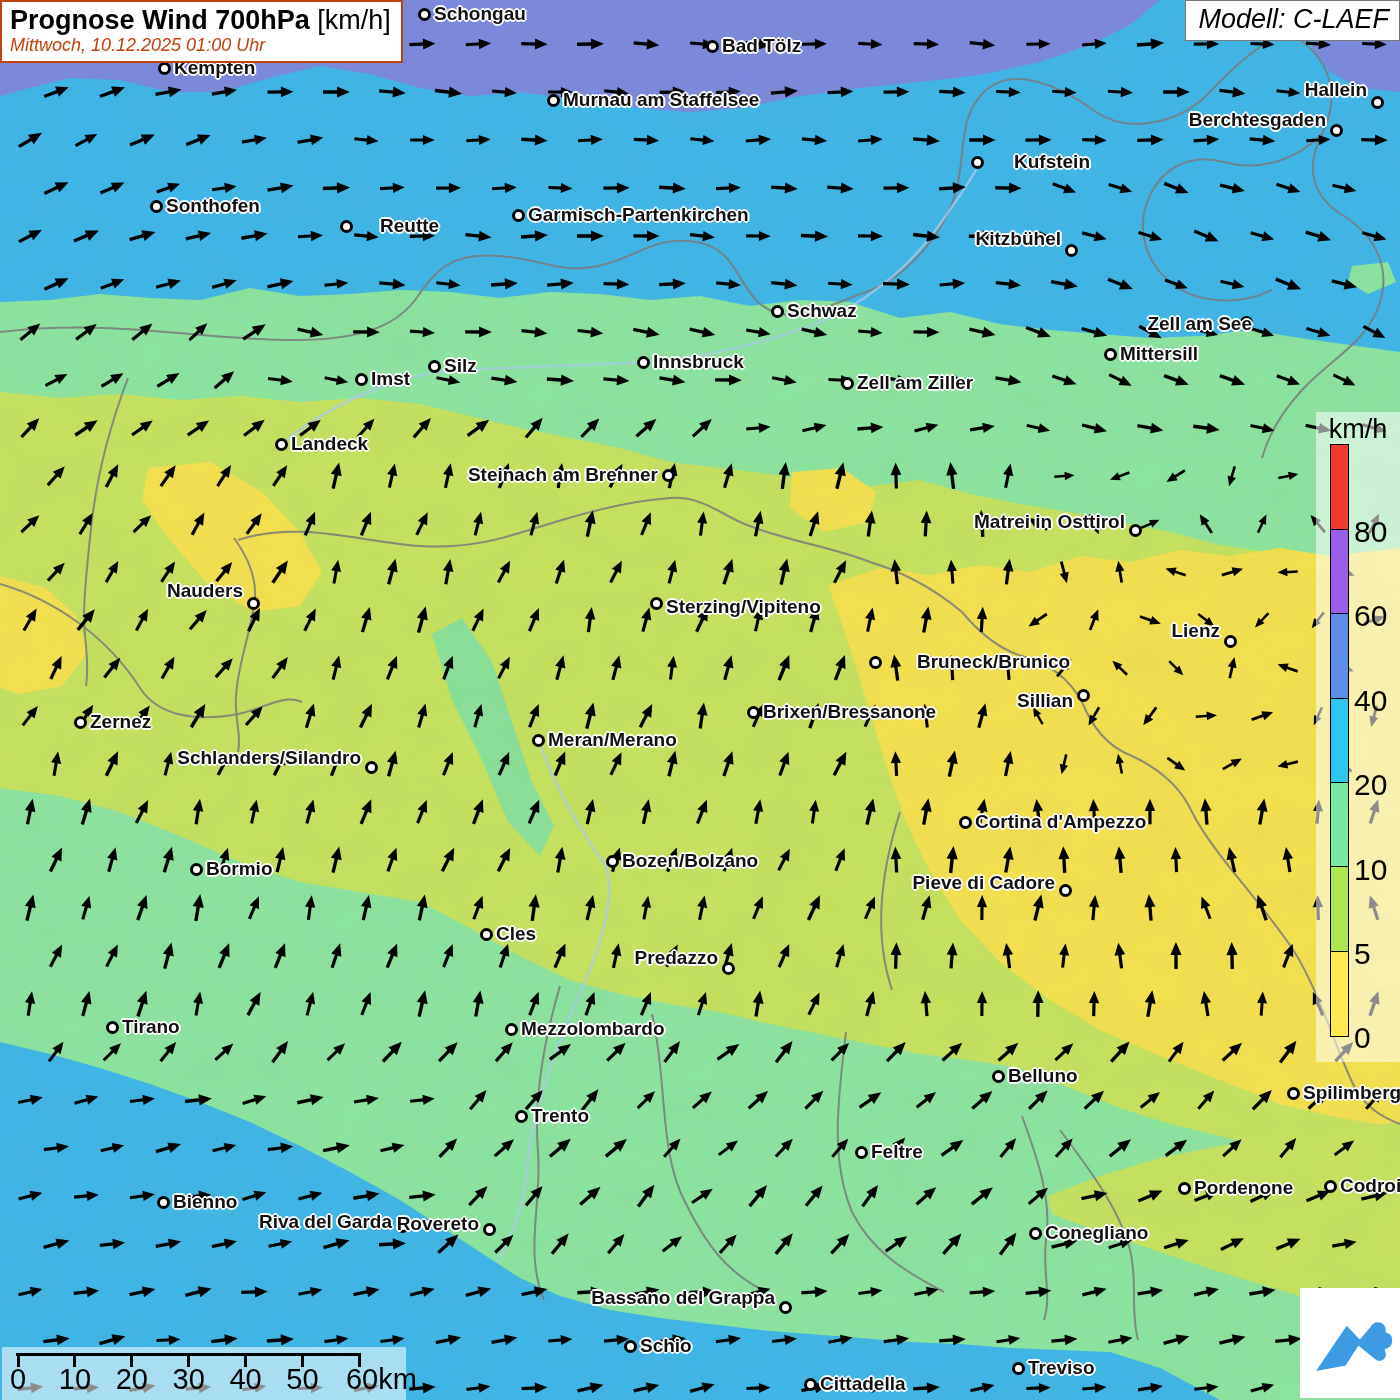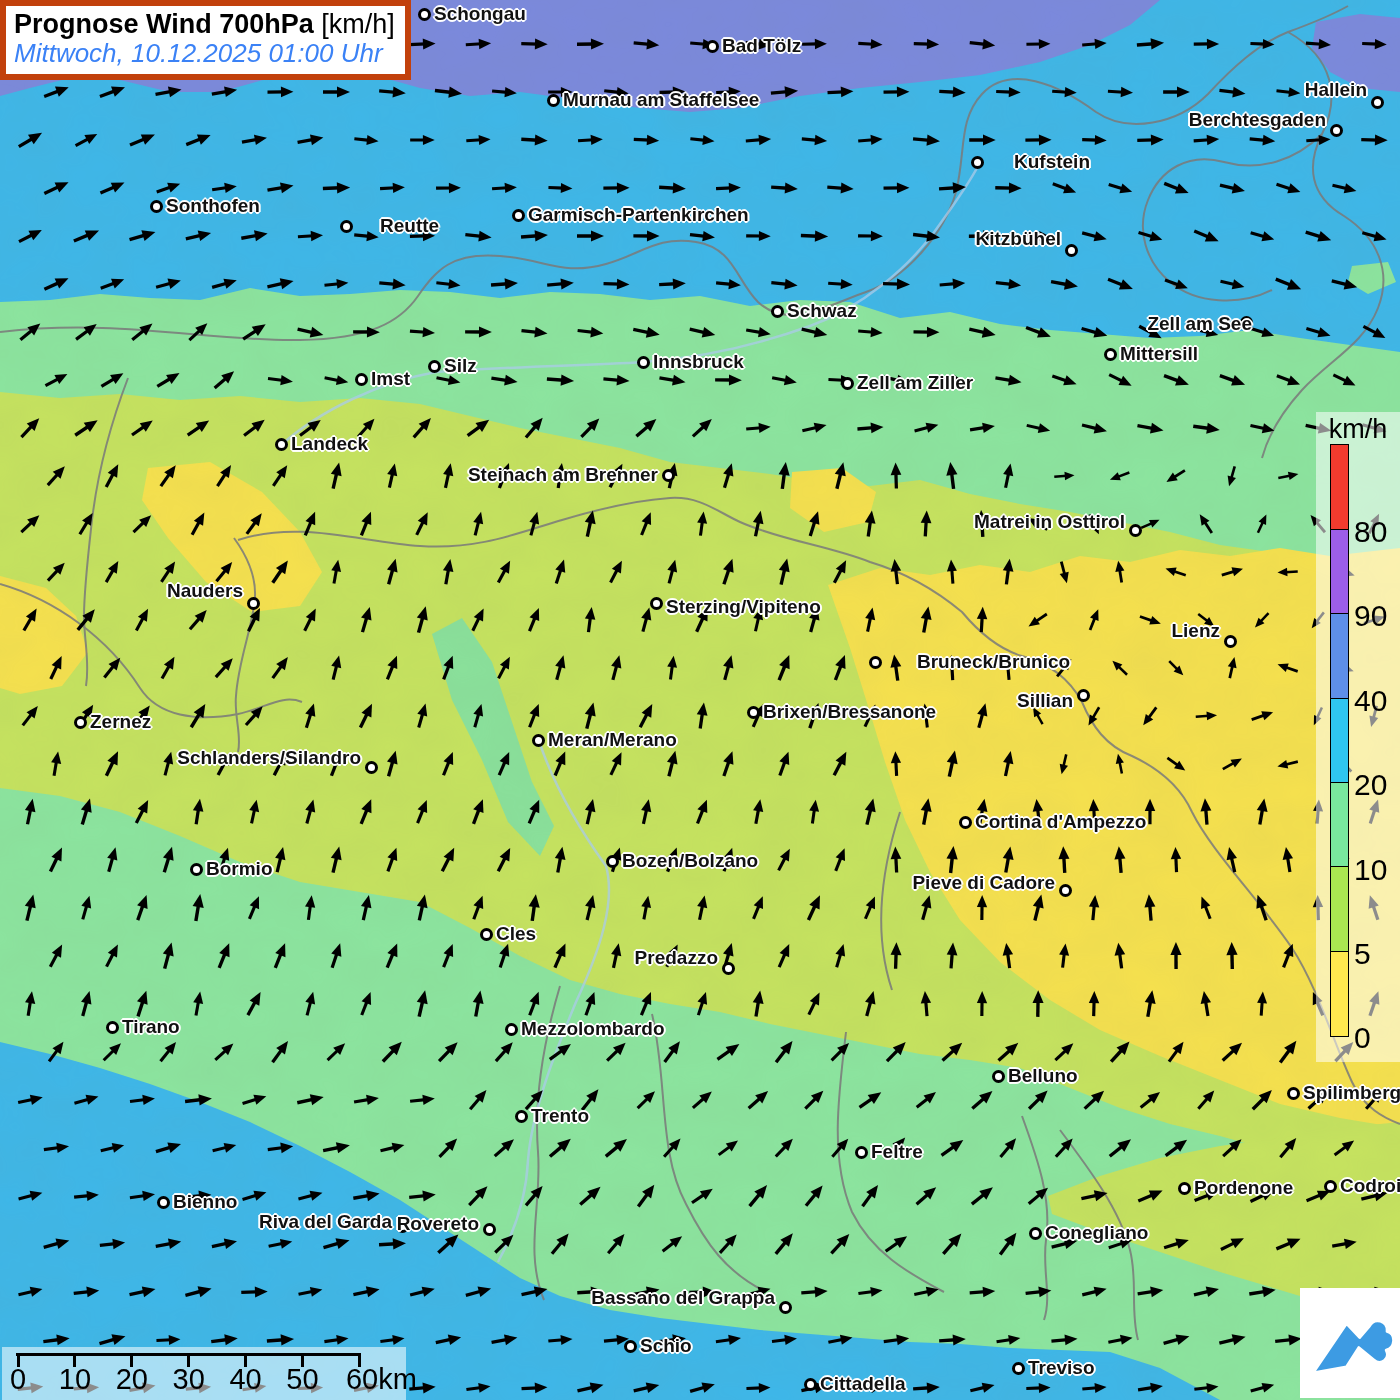--- a/index.html
+++ b/index.html
@@ -9,25 +9,25 @@
   
   .city-dot{position:absolute;width:13px;height:13px;border-radius:50%;
     background:#fff;border:3px solid #000;box-sizing:border-box;}
   .city-label{position:absolute;font-size:19px;font-weight:bold;color:#111;
     white-space:nowrap;transform:translateY(-50%);
     text-shadow:-2px 0 0 rgba(255,255,255,.95),2px 0 0 rgba(255,255,255,.95),
       0 -2px 0 rgba(255,255,255,.95),0 2px 0 rgba(255,255,255,.95),
       -1px -1px 0 rgba(255,255,255,.9),1px 1px 0 rgba(255,255,255,.9),
       -1px 1px 0 rgba(255,255,255,.9),1px -1px 0 rgba(255,255,255,.9);}
   
-  #title-box{position:absolute;left:0;top:0;background:#fff;border:6px solid #c2410c;
+  #title-box{position:absolute;left:0;top:0;background:#fff;border:2px solid #c2410c;
     padding:3px 10px 6px 8px;line-height:1.12;}
   #title-line1{font-size:27px;color:#000;}
   #title-line1 .t-bold{font-weight:bold;}
-  #title-line2{font-size:26px;font-style:italic;color:#3b82f6;}
+  #title-line2{font-size:18px;font-style:italic;color:#c2410c;}
   #model-box{position:absolute;right:0;top:0;background:#fff;border:1px solid #777;
     padding:3px 10px 5px 12px;font-size:27px;font-style:italic;color:#000;}
   
   #legend{position:absolute;left:1316px;top:412px;width:84px;height:650px;
     background:rgba(255,255,255,.55);}
   #legend-title{position:absolute;top:2px;left:0;width:100%;text-align:center;
     font-size:27px;color:#000;}
   #legend-bar{position:absolute;left:14px;top:34px;width:19px;}
   .legend-block{width:19px;height:86px;border:1.6px solid #000;box-sizing:border-box;
     margin-top:-1.6px;}
@@ -926,34 +926,35 @@
       <div class="city-label" style="top: 1368px; left: 1028px;">Treviso</div>
       <div class="city-dot" style="left: 803.5px; top: 1377.5px; background: rgb(255, 255, 255); border-color: rgb(0, 0, 0);"></div>
       <div class="city-label" style="top: 1384px; left: 820px;">Cittadella</div>
     </div>
 
   <div id="title-box">
     <div id="title-line1"><span class="t-bold">Prognose Wind 700hPa</span><span> [km/h]</span></div>
     <div id="title-line2">Mittwoch, 10.12.2025 01:00 Uhr</div>
   </div>
 
+  <div id="model-box">Modell: C-LAEF</div>
 
   <div id="legend">
     <div id="legend-title">km/h</div>
     <div id="legend-bar">
         <div class="legend-block" style="background: rgb(242, 59, 46);"></div>
         <div class="legend-block" style="background: rgb(156, 94, 232);"></div>
         <div class="legend-block" style="background: rgb(94, 143, 232);"></div>
         <div class="legend-block" style="background: rgb(47, 198, 240);"></div>
         <div class="legend-block" style="background: rgb(121, 232, 158);"></div>
         <div class="legend-block" style="background: rgb(171, 231, 81);"></div>
         <div class="legend-block" style="background: rgb(255, 233, 79);"></div>
       </div>
   <div class="legend-num" style="top: 120px;">80</div>
-      <div class="legend-num" style="top: 204.4px;">90</div>
+      <div class="legend-num" style="top: 204.4px;">60</div>
       <div class="legend-num" style="top: 288.8px;">40</div>
       <div class="legend-num" style="top: 373.2px;">20</div>
       <div class="legend-num" style="top: 457.6px;">10</div>
       <div class="legend-num" style="top: 542px;">5</div>
       <div class="legend-num" style="top: 626.4px;">0</div>
     </div>
 
   <div id="scale-bar">
       <div id="scale-line" style="width: 344.4px;"></div>
       <div class="scale-tick" style="left: 14.5px;"></div>

